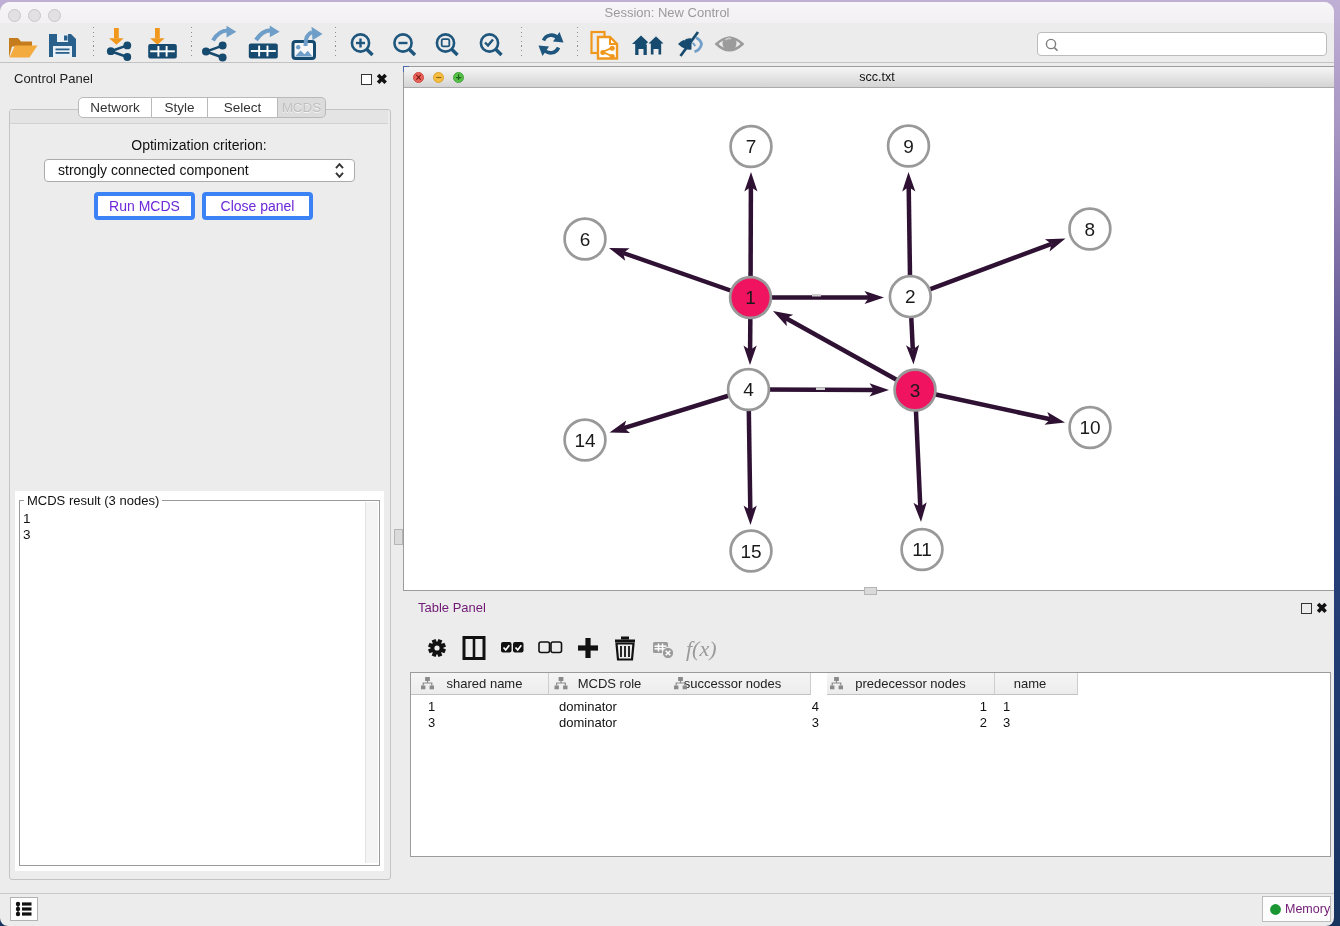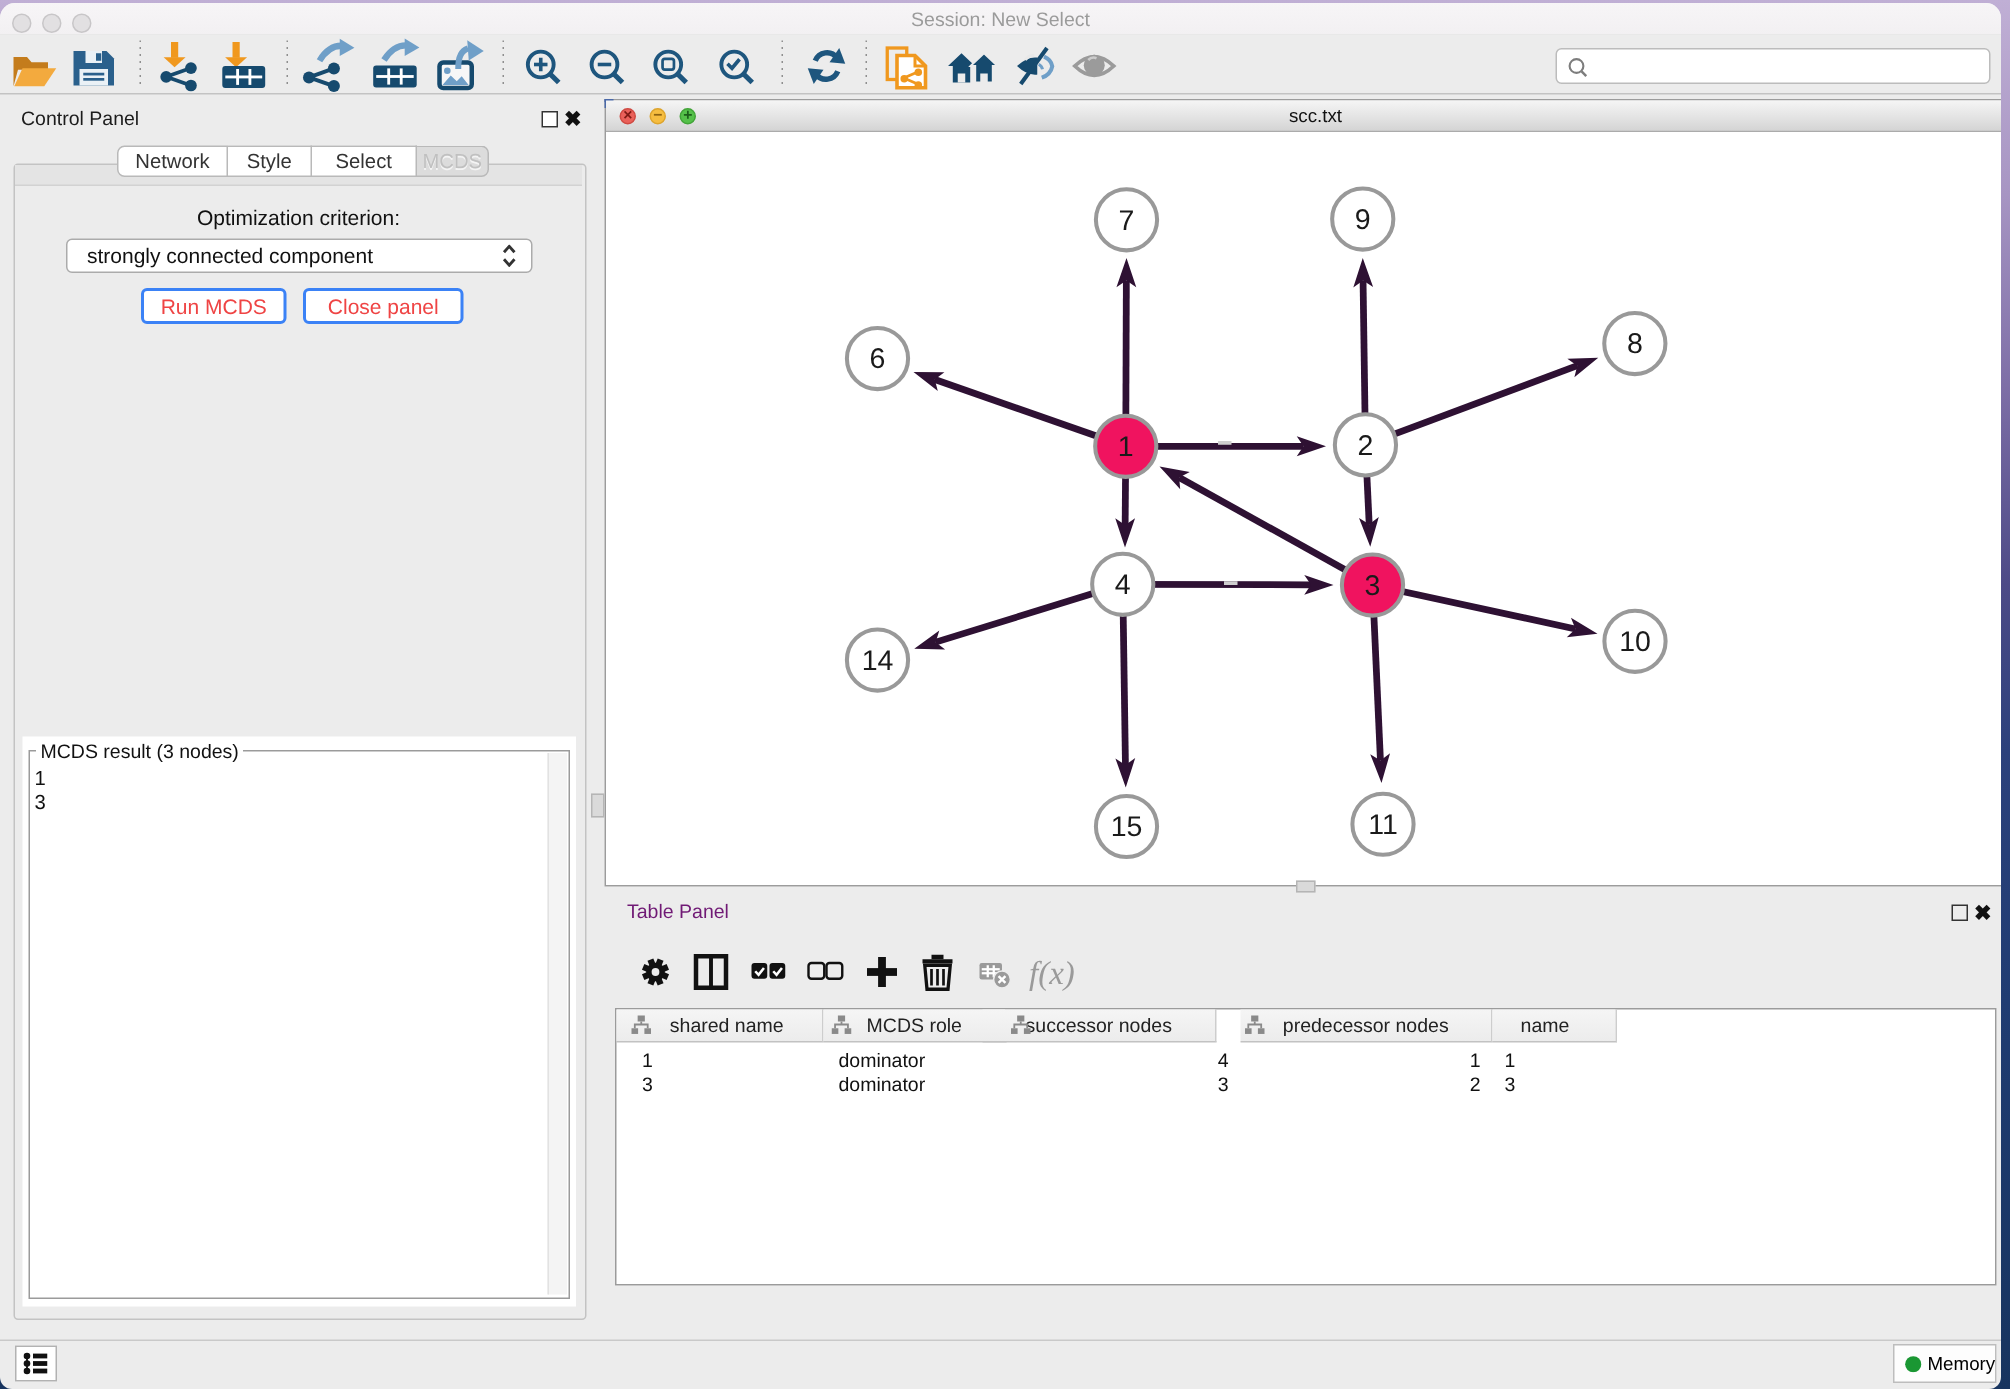--- a/index.html
+++ b/index.html
@@ -33,21 +33,21 @@
   .tabstrip .tab.last{border-radius:0 5px 5px 0;}
   .tabstrip .tab.sel{background:#dcdcdc;color:#c0c0c0;text-shadow:0 1px 0 #f4f4f4;}
   #cp-box{position:absolute;left:9px;top:106.5px;width:380px;height:769px;
     border:1px solid #c3c3c3;border-radius:3px;}
   #opt-label{position:absolute;left:0;top:135px;width:398px;text-align:center;
     font-size:14px;color:#111;}
   #dropdown{position:absolute;left:44px;top:157px;width:296px;height:21px;
     background:#fff;border:1px solid #ababab;border-radius:4px;
     font-size:14px;color:#111;line-height:21px;padding-left:13px;box-sizing:content-box;}
   .btn{position:absolute;top:190px;height:20px;background:#fff;
-    border:2px solid #3b82f6;border-radius:4px;font-size:14px;color:#ef4444;
+    border:4px solid #3b82f6;border-radius:4px;font-size:14px;color:#6d28d9;
     text-align:center;line-height:20px;}
   #mcds-box{position:absolute;left:15px;top:489px;width:369px;height:380px;background:#fff;}
   #mcds-border{position:absolute;left:4px;top:9px;width:359px;height:364px;
     border:1px solid #9b9b9b;}
   #mcds-label{position:absolute;left:9px;top:2px;background:#fff;padding:0 3px;
     font-size:13px;color:#111;}
   #mcds-scroll{position:absolute;left:350px;top:11px;width:12px;height:361px;
     background:#f4f4f4;border-left:1px solid #e2e2e2;}
   
   #netframe{position:absolute;left:403px;top:64px;width:930px;height:523px;
@@ -66,31 +66,31 @@
   .hcell{position:absolute;top:0;height:21px;background:linear-gradient(180deg,#f5f5f5,#ececec);
     border-right:1px solid #cdcdcd;border-bottom:1px solid #c2c2c2;
     font-size:13px;color:#222;}
   .hcell .txt{position:absolute;top:3px;width:100%;text-align:center;}
   .cell{position:absolute;font-size:13px;color:#111;}
   
   #statusline{position:absolute;left:0;top:891px;width:100%;height:0;border-top:1px solid #c9c9c9;}
   #listbtn{position:absolute;left:10px;top:895px;width:26px;height:22px;
     background:#fff;border:1px solid #b2b2b2;}
   #membtn{position:absolute;left:1262px;top:894px;width:67px;height:24px;font-size:12.5px;
-    background:#fdfdfd;border:1px solid #bdbdbd;color:#000000;}
+    background:#fdfdfd;border:1px solid #bdbdbd;color:#701a75;}
 </style>
 </head>
 <body>
 <div id="win">
 
   <div id="titlebar">
     <div class="tl" style="left:7.5px;"></div>
     <div class="tl" style="left:27.5px;"></div>
     <div class="tl" style="left:47.5px;"></div>
-    <div class="t">Session: New Select</div>
+    <div class="t">Session: New Control</div>
   </div>
 
   <div id="toolbar">
     <div id="tb-icons">
         <svg style="position:absolute;left:0;top:0;" width="1334" height="39" viewBox="0 0 1334 39">
           <path d="M9,34.5 L9,15 h9 l3,3.5 h11 v5 h-20 z" fill="#c47c1c"></path>
           <path d="M9.5,34.5 L15,22.5 h22.5 L29.5,34.5 z" fill="#f3aa3e"></path>
           <path d="M49,11 h22 l5,5 v18 h-27 z" fill="#2a608c"></path>
           <rect x="57" y="11" width="11" height="8" fill="#eaf1f6"></rect>
           <rect x="64" y="12.5" width="3.5" height="5" fill="#2a608c"></rect>

